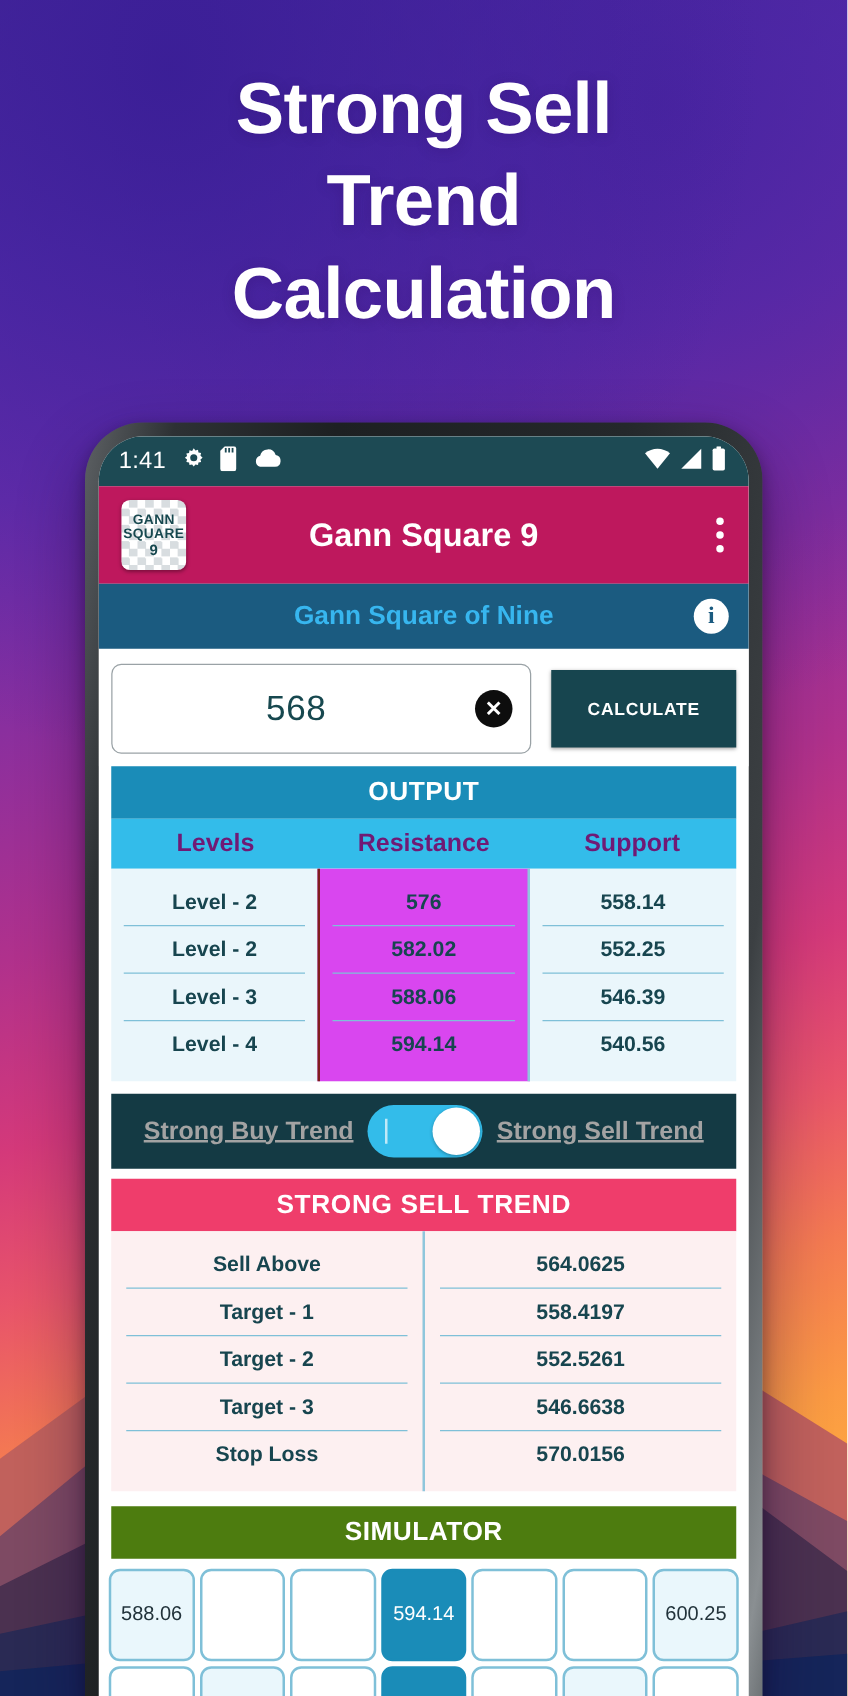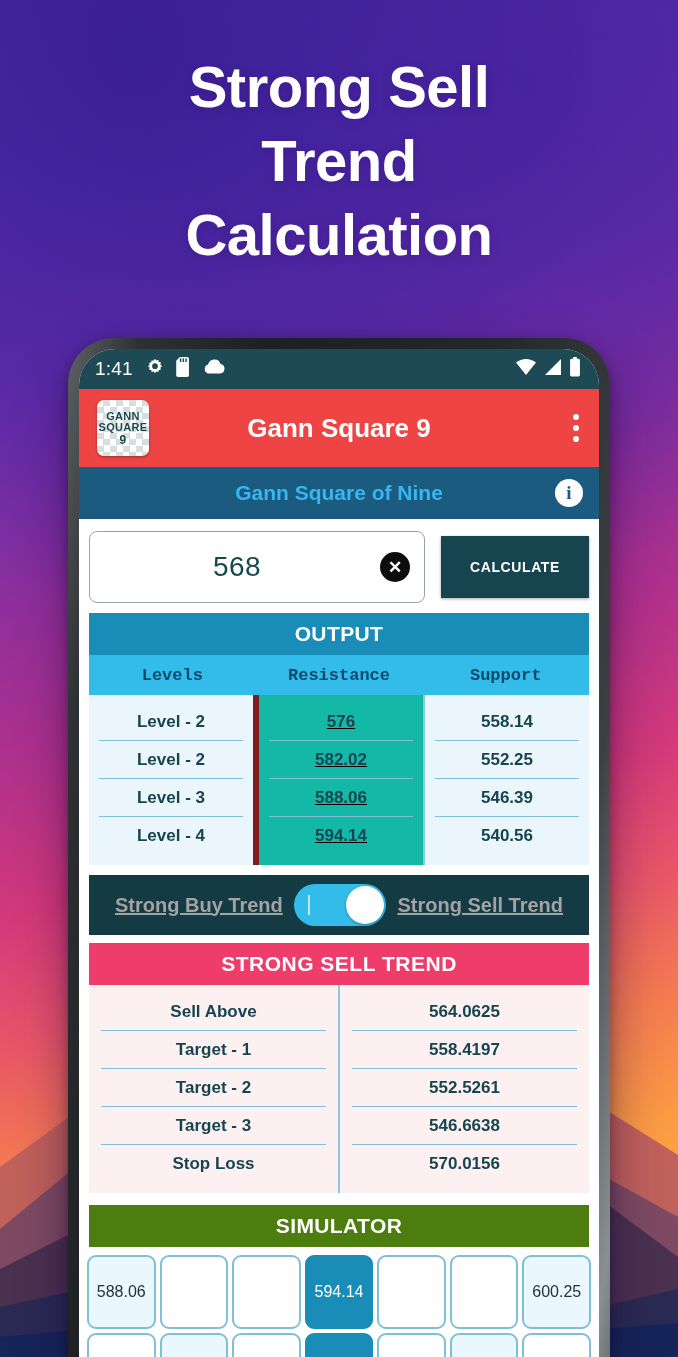--- a/index.html
+++ b/index.html
@@ -79,21 +79,21 @@
     gap: 12px;
   }
   .status-time { font-size: 19px; font-weight: 500; letter-spacing: .2px; }
   .status-left-icons { display:flex; align-items:center; gap: 11px; }
   .status-right { margin-left: auto; display:flex; align-items:center; gap: 6px; }
   .ic { display:inline-block; }
 
   
   .appbar {
     height: 78px;
-    background: #ef4444;
+    background: #be185d;
     display:flex; align-items:center;
     padding: 0 20px 0 18px;
     position: relative;
   }
   .app-icon {
     width: 52px; height: 56px; border-radius: 7px;
     background:
       repeating-conic-gradient(#d8dde0 0% 25%, #ffffff 0% 50%) 0 0 / 13px 13px;
     display:flex; flex-direction:column; align-items:center; justify-content:center;
     line-height: 1;
@@ -158,27 +158,27 @@
   
   .card { margin: 0 10px; }
   .section-head {
     height: 42px; background:#1a8cb8; color:#fff;
     display:flex; align-items:center; justify-content:center;
     font-size: 21px; font-weight:700; letter-spacing:.4px;
   }
   .col-head {
     height: 40px; background:#33bcea;
     display:flex; align-items:center;
-    color:#0c4a6e; font-size: 17px; font-weight:700;font-family:Liberation Mono, monospace;
+    color:#701a75; font-size: 20px; font-weight:700;
   }
   .col-head div { flex:1; text-align:center; }
 
   .out-body { display:flex; background:#eaf6fb; }
   .out-col { flex:1; display:flex; flex-direction:column; }
-  .out-col.mid { background:#14b8a6; border-left:6px solid #7f1d1d; border-right:2px solid #8fc6dc;text-decoration:underline; }
+  .out-col.mid { background:#d946ef; border-left:2px solid #7f1d1d; border-right:2px solid #8fc6dc; }
   .out-cell {
     height: 38px; display:flex; align-items:center; justify-content:center;
     font-size: 17px; font-weight:700; color:#17454f;
     border-bottom: 1.5px solid #7fc0d8;
     margin: 0 10px;
   }
   .out-cell.last { border-bottom: none; }
   .out-pad-top { height: 8px; }
   .out-pad-bot { height: 10px; }
 

